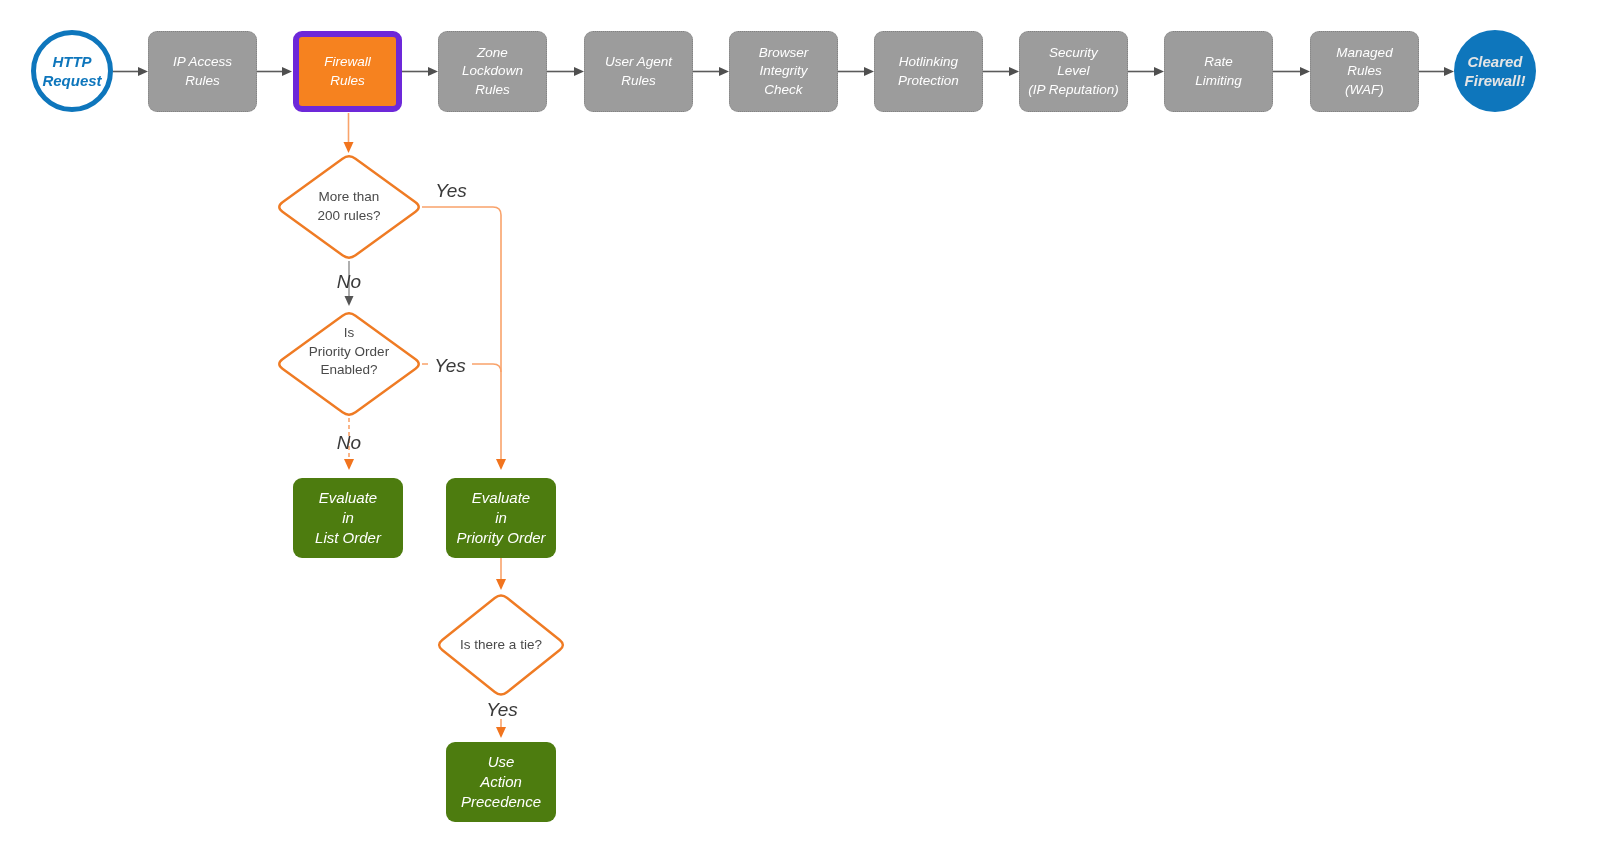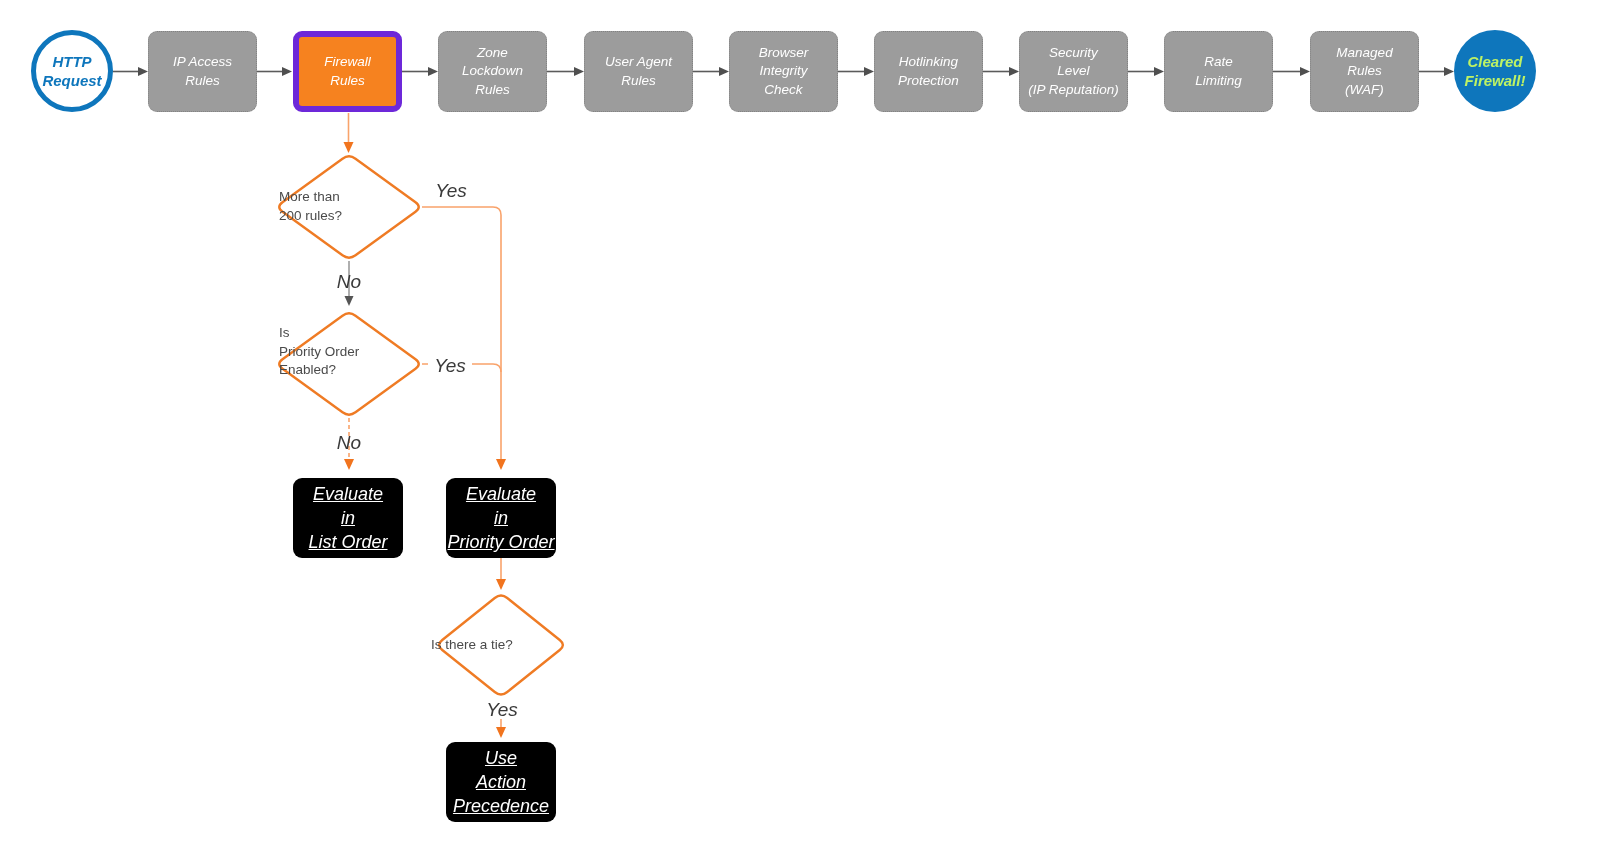--- a/index.html
+++ b/index.html
@@ -17,31 +17,31 @@
     text-align:center;white-space:pre-line;box-sizing:border-box;
   }
   .step{
     top:31px;width:109px;height:81px;border-radius:9px;
     background:#9C9C9C;border:1px dotted #828282;
     color:#ffffff;font-style:italic;font-size:13.5px;line-height:1.35;
   }
   .step.highlight{background:#F6821F;border:6px solid #6d28d9;}
   .obox{
     width:110px;height:80px;border-radius:9px;
-    background:#000000;color:#ffffff;font-style:italic;
-    font-size:18px;line-height:1.35;text-decoration:underline;
+    background:#4d7c0f;color:#ffffff;font-style:italic;
+    font-size:15px;line-height:1.35;
   }
   .circle{
     width:82px;height:82px;border-radius:50%;
     font-weight:bold;font-style:italic;font-size:15px;line-height:1.3;align-items:center;
   }
   .circle.start{left:31px;top:30px;background:#ffffff;border:5px solid #0E76BC;color:#0E76BC;}
-  .circle.end{left:1454px;top:30px;background:#0E76BC;color:#bef264;font-style:italic;}
+  .circle.end{left:1454px;top:30px;background:#0E76BC;color:#e5e5e5;font-style:italic;}
   .diamond-label{
-    position:absolute;width:140px;text-align:left;white-space:pre-line;
+    position:absolute;width:140px;text-align:center;white-space:pre-line;
     color:#4A4A4A;font-size:13.5px;line-height:1.38;
   }
   .edge-label{
     position:absolute;width:40px;text-align:center;
     font-style:italic;color:#3A3A3A;font-size:19px;
   }
   .edge-label.on-line{background:#ffffff;padding:0 2px;}
 </style>
 </head>
 <body>

